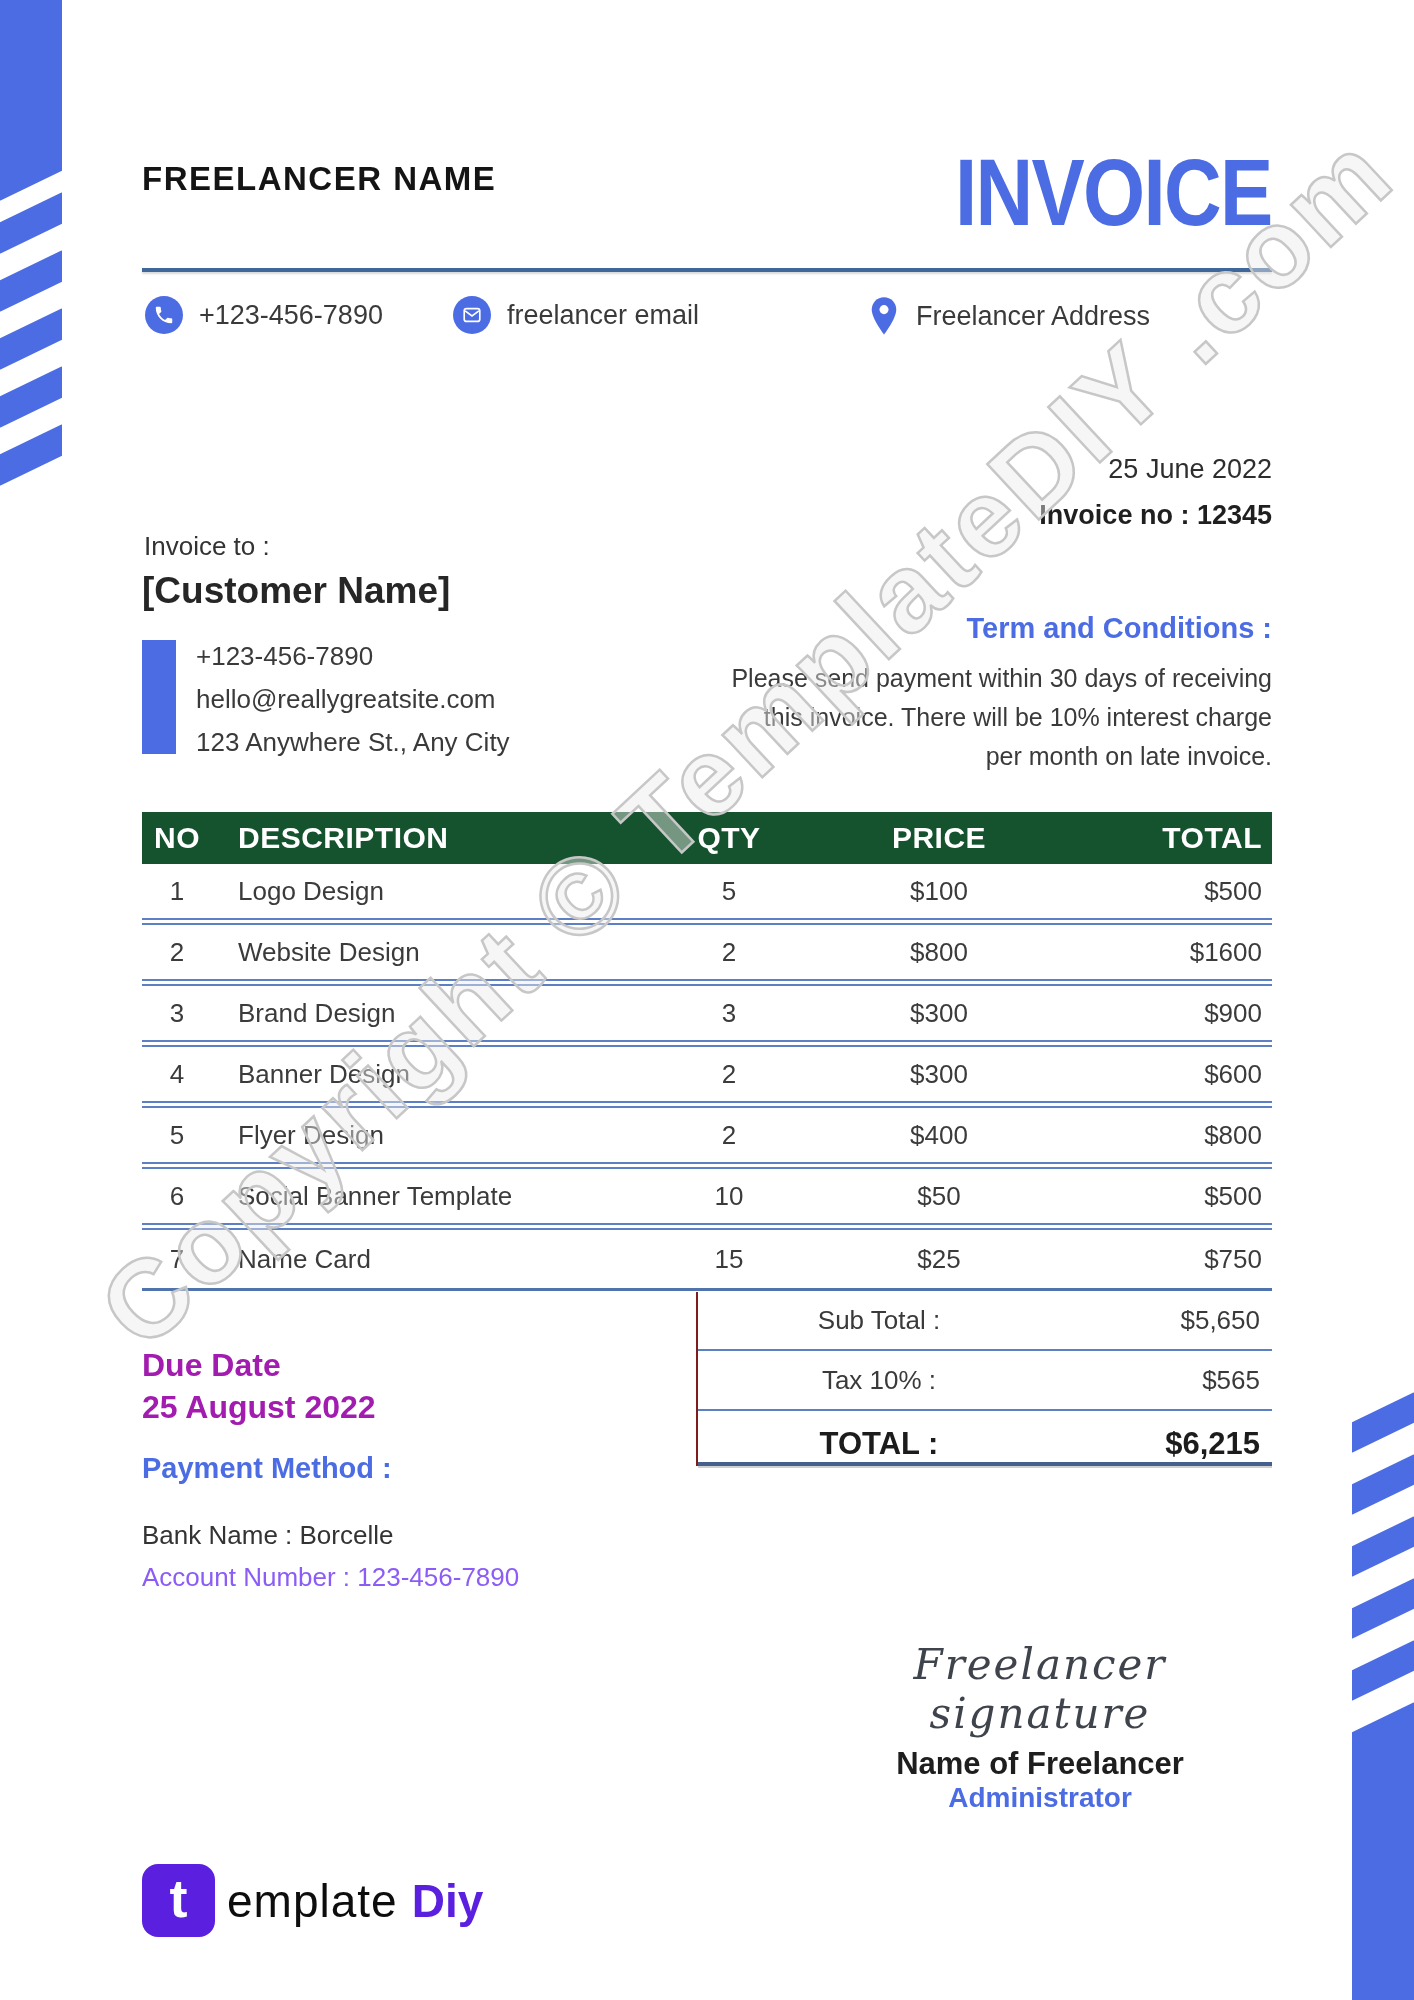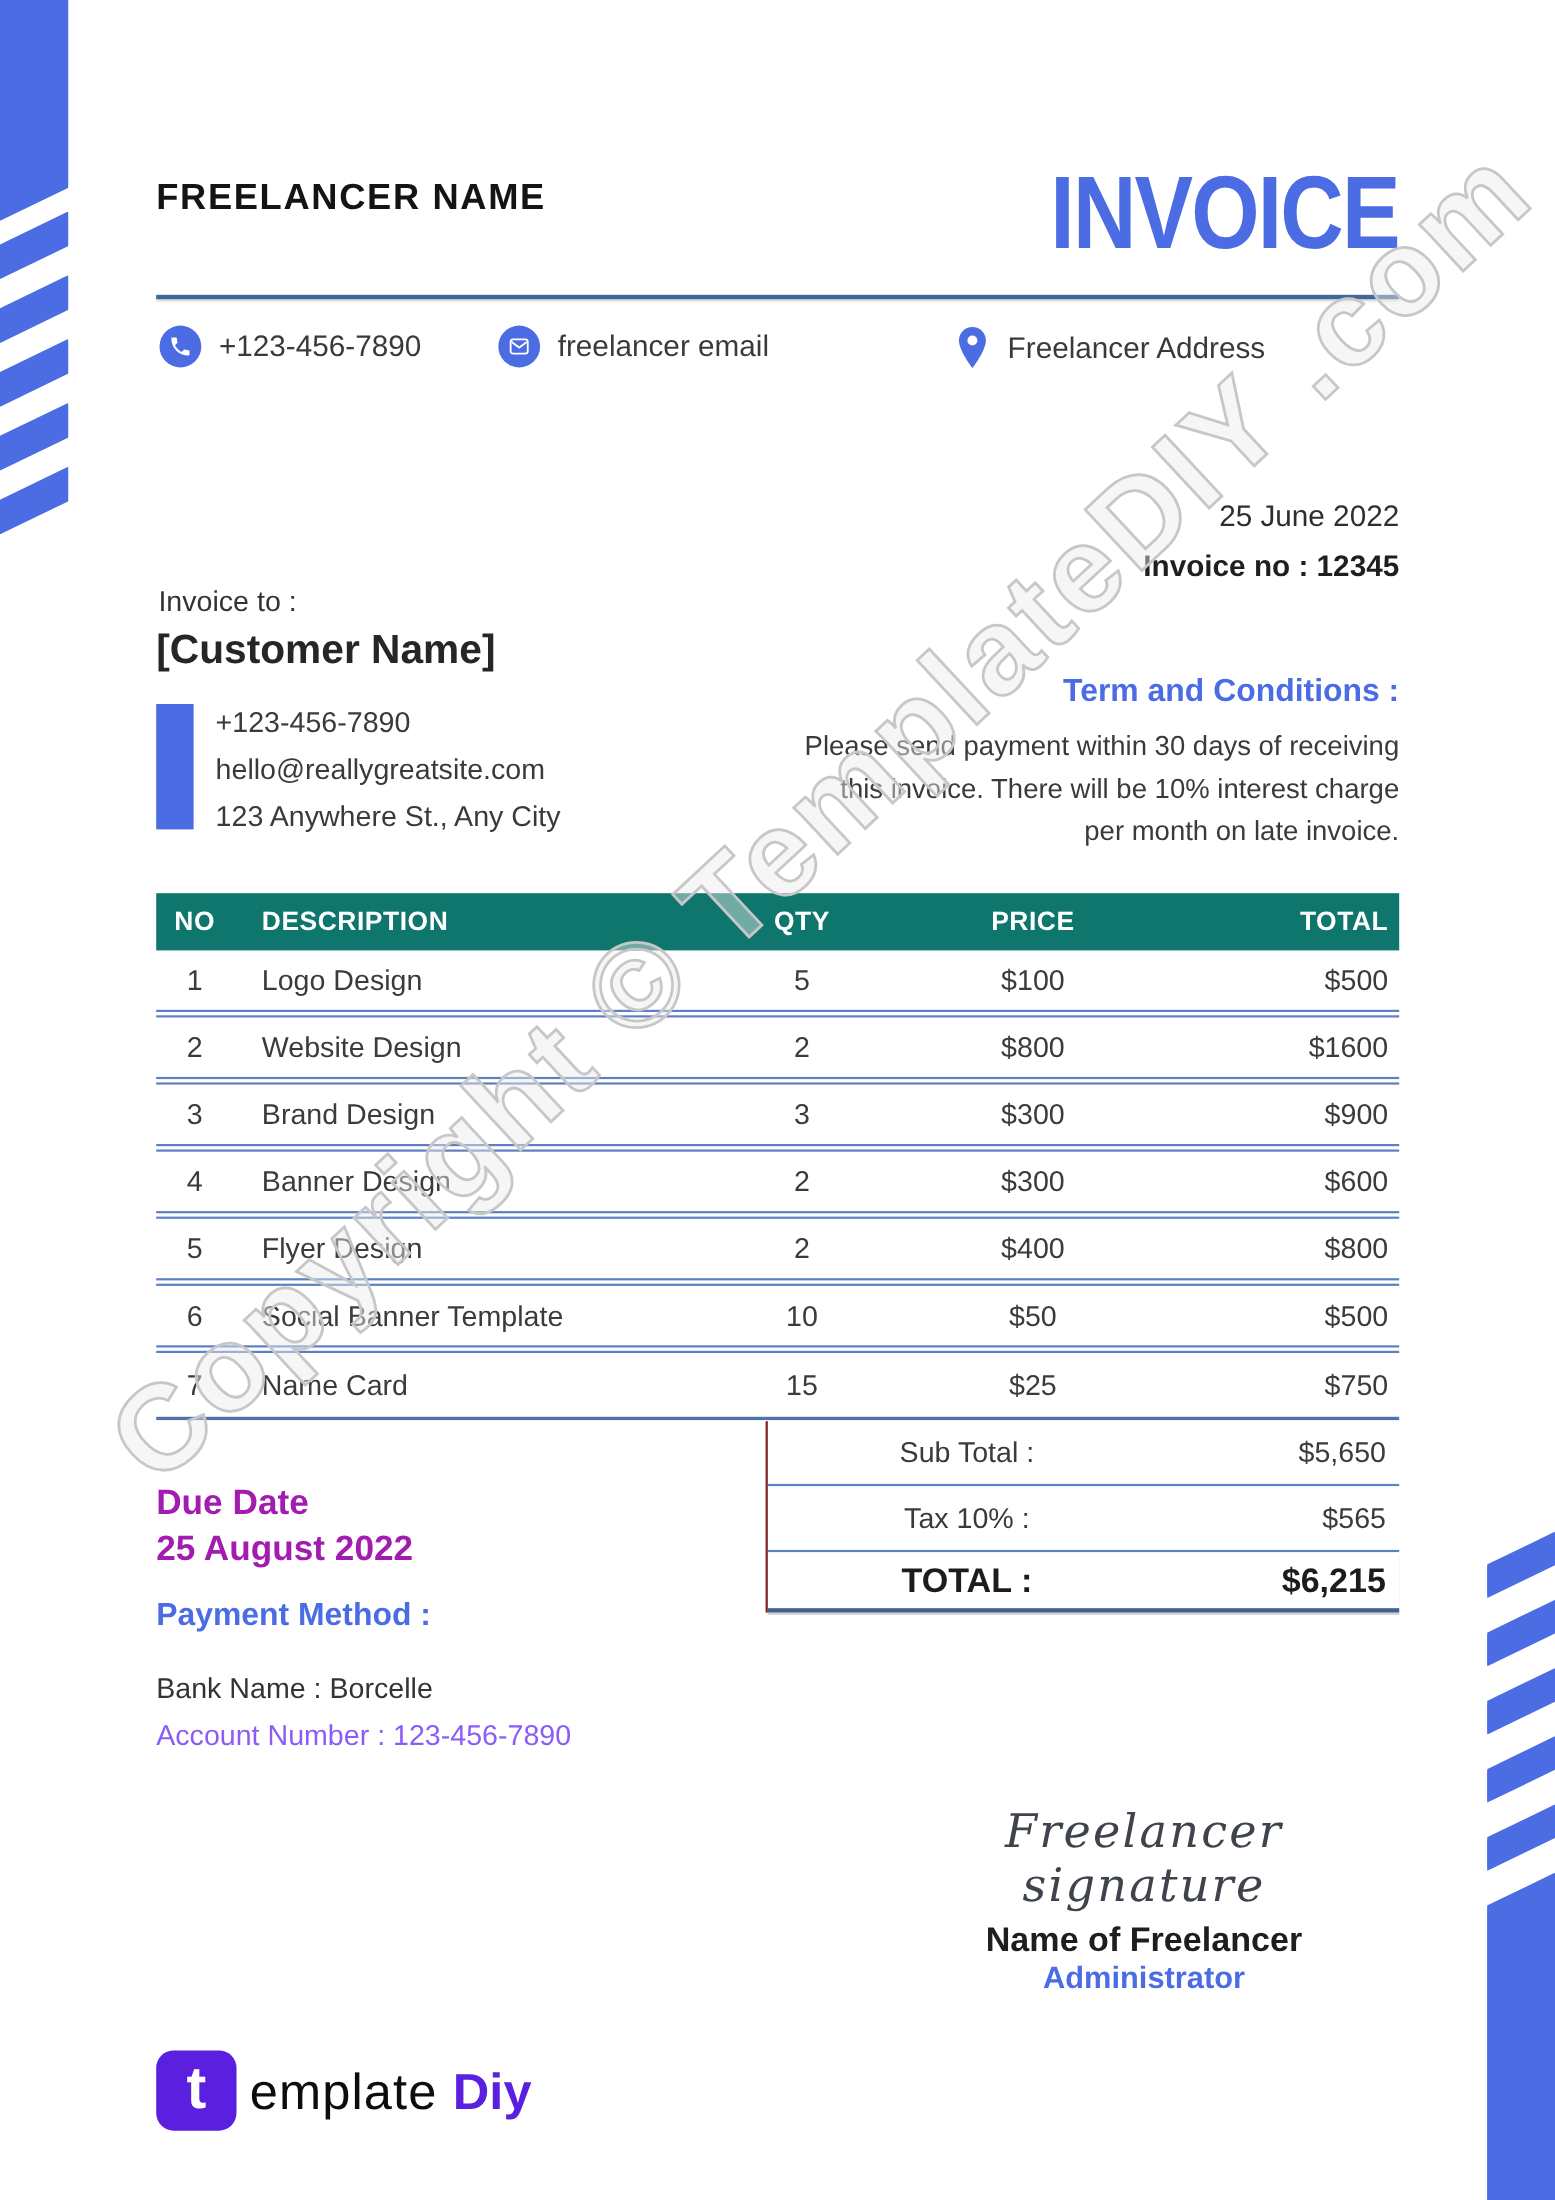--- a/index.html
+++ b/index.html
@@ -52,35 +52,35 @@
   .billto-lines{left:196px;top:642px;font-size:26px;color:#3a3a3a;}
   .billto-lines div{margin-bottom:15px;line-height:28px;}
 
   
   .terms{right:142px;top:612px;width:620px;text-align:right;}
   .terms-title{font-size:29px;font-weight:700;color:#4c6ce4;margin-bottom:14px;}
   .terms-line{font-size:25px;color:#3a3a3a;line-height:39px;}
 
   
   .items{left:142px;top:812px;width:1130px;}
-  .thead{display:flex;align-items:center;height:52px;background:#0f766e;color:#ffffff;font-weight:700;font-size:24px;letter-spacing:.5px;}
+  .thead{display:flex;align-items:center;height:52px;background:#14532d;color:#ffffff;font-weight:700;font-size:30px;letter-spacing:.5px;}
   .item-row{display:flex;align-items:center;height:61px;font-size:26px;color:#3b3b3b;box-sizing:border-box;}
   .item-row:not(:last-child){border-bottom:7px double #5d7fc4;}
   .item-row:last-child{border-bottom:3px solid #4f74ad;}
   .col-no{width:70px;text-align:center;flex:0 0 auto;}
   .col-desc{width:442px;padding-left:26px;box-sizing:border-box;flex:0 0 auto;}
   .col-qty{width:150px;text-align:center;flex:0 0 auto;}
   .col-price{width:270px;text-align:center;flex:0 0 auto;}
   .col-total{width:198px;text-align:right;padding-right:10px;box-sizing:border-box;flex:0 0 auto;}
 
   
   .totals{left:696px;top:1292px;width:576px;border-left:2px solid #7f1d1d;box-sizing:border-box;}
   .trow{display:flex;align-items:center;height:59px;border-bottom:2px solid #5d7fc4;box-sizing:border-box;}
   .trow.tax{height:60px;}
-  .trow.grand{height:55px;border-bottom:4px solid #43618c;box-shadow:0 2px 0 rgba(120,120,120,.35);}
+  .trow.grand{height:55px;border-bottom:4px solid #43618c;box-shadow:0 2px 0 rgba(120,120,120,.35);align-items:flex-end;}
   .tlabel{width:362px;text-align:center;font-size:26px;color:#3a3a3a;}
   .tvalue{flex:1;text-align:right;padding-right:12px;font-size:26px;color:#3a3a3a;}
   .grand .tlabel,.grand .tvalue{font-size:31px;font-weight:800;color:#1c1c1c;}
 
   
   .due{left:142px;top:1348px;font-size:32px;font-weight:700;color:#a21caf;line-height:34px;}
   .due .due-date-value{margin-top:8px;}
   .payment-title{left:142px;top:1452px;font-size:29px;font-weight:700;color:#4c6ce4;}
   .payment-bank{left:142px;top:1520px;font-size:26px;color:#333;}
   .payment-account{left:142px;top:1562px;font-size:26px;color:#8b5cf6;}

